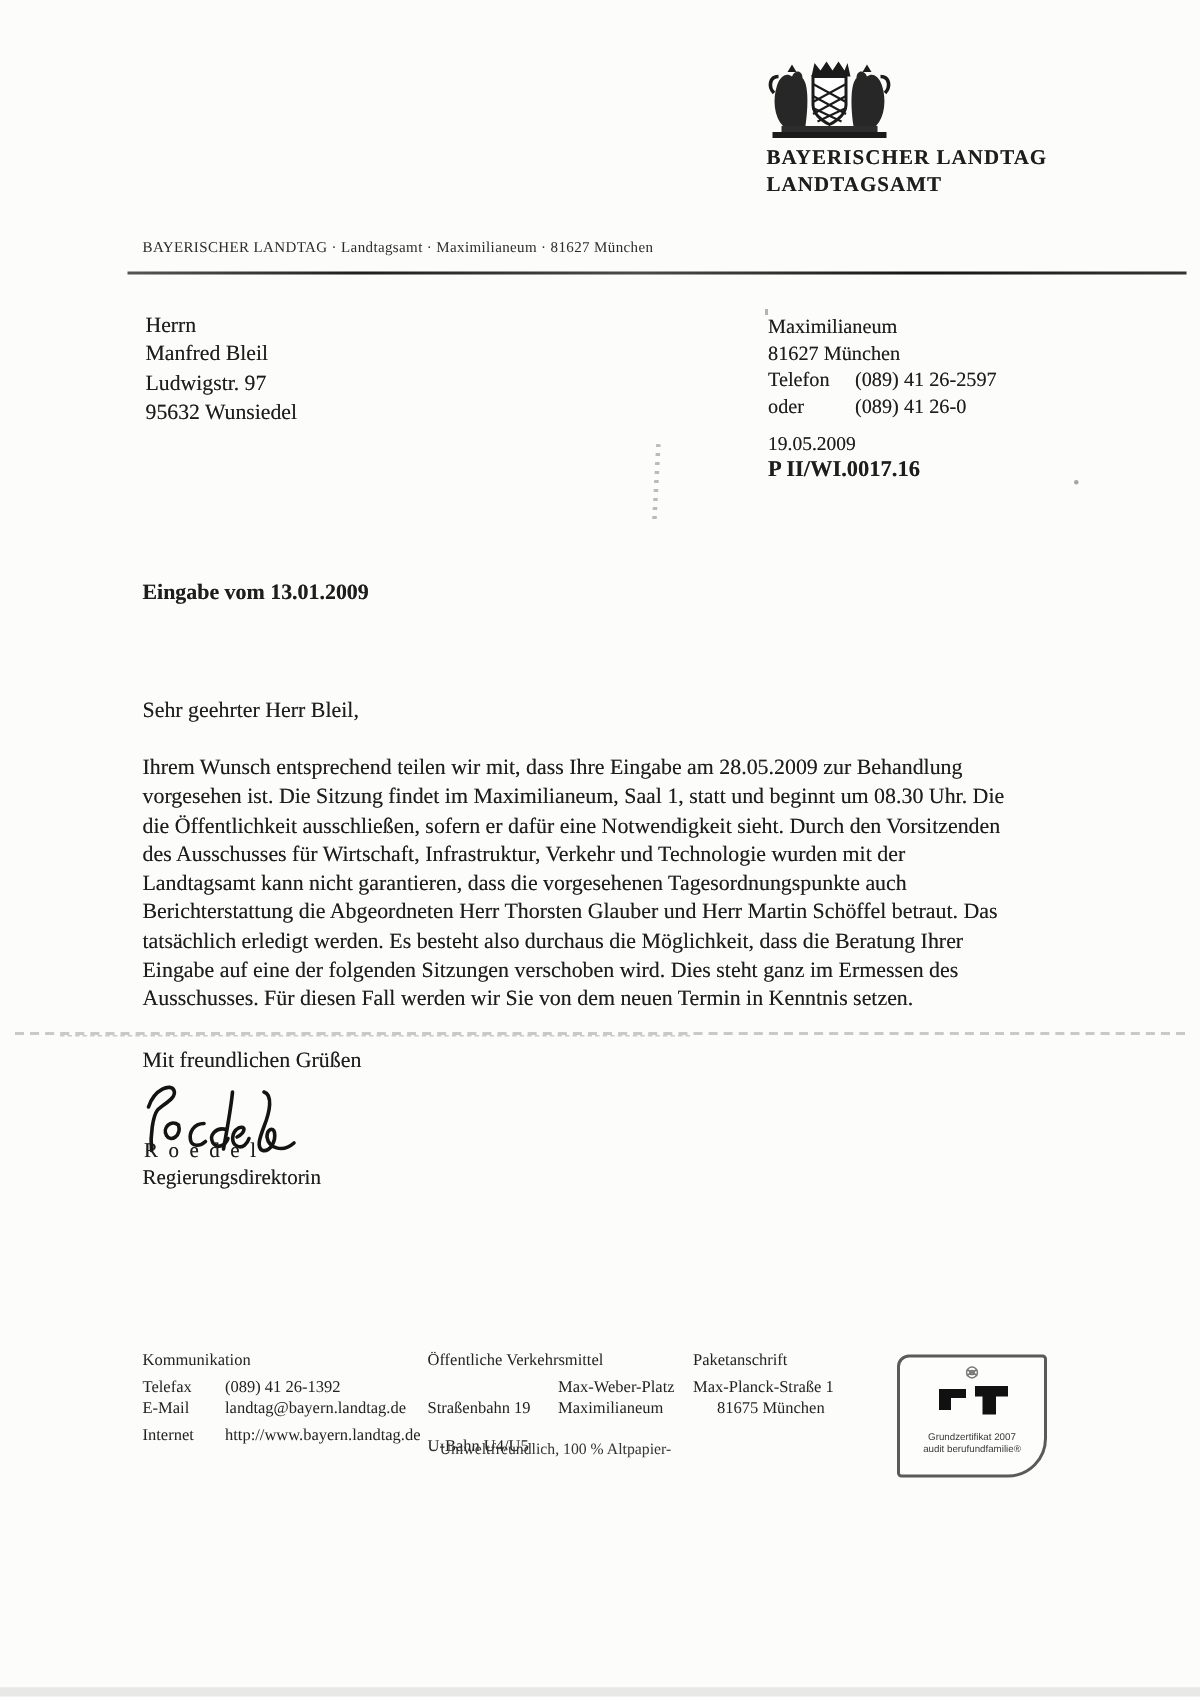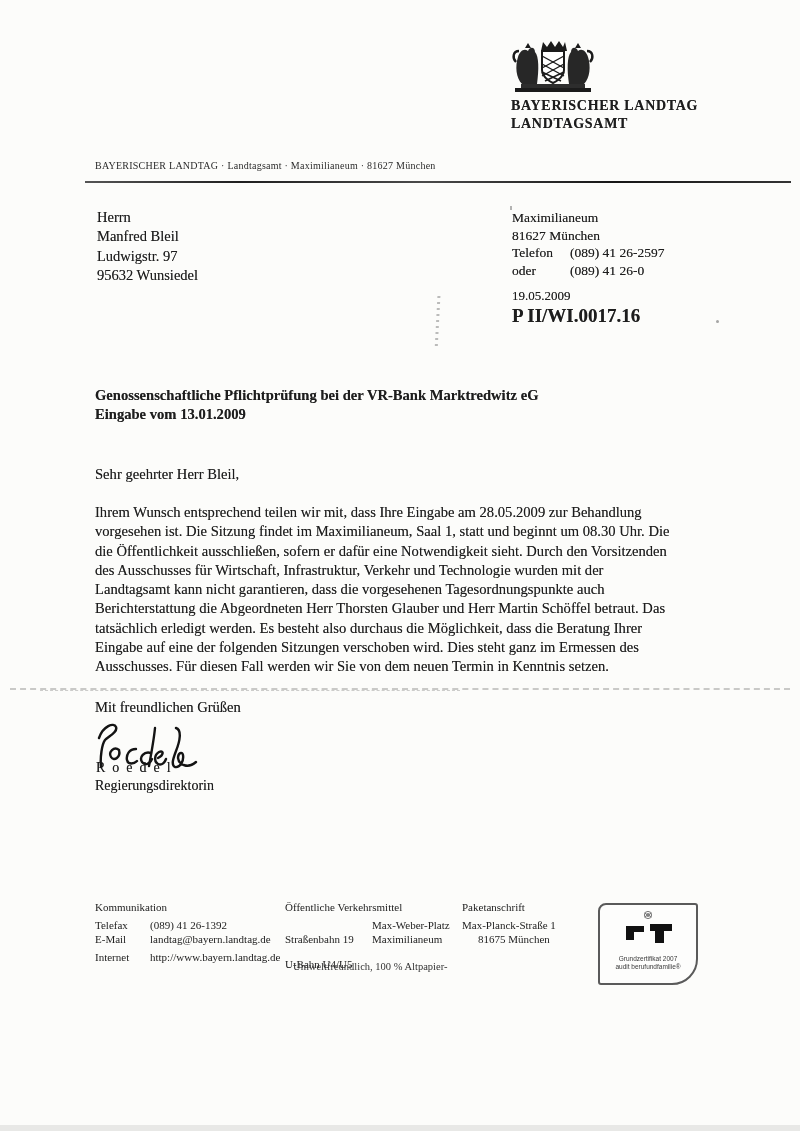--- a/index.html
+++ b/index.html
@@ -14,21 +14,21 @@
   
   .sender-line{left:95px;top:160px;font-size:10px;letter-spacing:.25px;color:#2b2b2b;}
   .addr-rule{left:85px;top:181px;width:706px;height:2px;
     background:linear-gradient(90deg,#555 0%,#1f1f1f 22%,#4a4a4a 48%,#161616 75%,#333 100%);}
   
   .recipient{left:97px;top:208px;font-size:14.5px;line-height:19.3px;}
   
   .office{left:512px;top:209px;font-size:13.5px;line-height:17.5px;}
   .phone-row{display:grid;grid-template-columns:50px auto;column-gap:8px;}
   .date-line{left:512px;top:288px;font-size:13px;}
-  .ref-line{left:512px;top:305px;font-size:19px;font-weight:bold;}
+  .ref-line{left:512px;top:305px;font-size:15px;font-weight:bold;}
   
   .subject{left:95px;top:386px;font-size:14.6px;font-weight:bold;line-height:19.3px;}
   .salutation{left:95px;top:466px;font-size:14.6px;}
   .body-text{left:95px;top:503px;font-size:14.6px;line-height:19.3px;width:650px;}
   
   .greeting{left:95px;top:699px;font-size:14.6px;}
   .signature-svg{left:92px;top:717px;width:122px;height:56px;}
   .sig-name{left:96px;top:760px;font-size:14px;letter-spacing:7px;}
   .sig-title{left:95px;top:778px;font-size:14px;}
   
@@ -116,21 +116,20 @@
     </div>
   </div>
   <div class="abs date-line text-soft">19.05.2009</div>
   <div class="abs ref-line text-soft">P II/WI.0017.16</div>
 
   <div class="abs artifact-vsmudge"></div>
   <div class="abs speck1"></div>
   <div class="abs speck2"></div>
 
   <div class="abs subject text-soft">
-    <div>Genossenschaftliche Pflichtprüfung bei der VR-Bank Marktredwitz eG</div>
     <div>Eingabe vom 13.01.2009</div>
   </div>
 
   <div class="abs salutation text-soft">Sehr geehrter Herr Bleil,</div>
 
   <div class="abs body-text text-soft">
     <div>Ihrem Wunsch entsprechend teilen wir mit, dass Ihre Eingabe am 28.05.2009 zur Behandlung</div>
     <div>vorgesehen ist. Die Sitzung findet im Maximilianeum, Saal 1, statt und beginnt um 08.30 Uhr. Die</div>
     <div>die Öffentlichkeit ausschließen, sofern er dafür eine Notwendigkeit sieht. Durch den Vorsitzenden</div>
     <div>des Ausschusses für Wirtschaft, Infrastruktur, Verkehr und Technologie wurden mit der</div>

